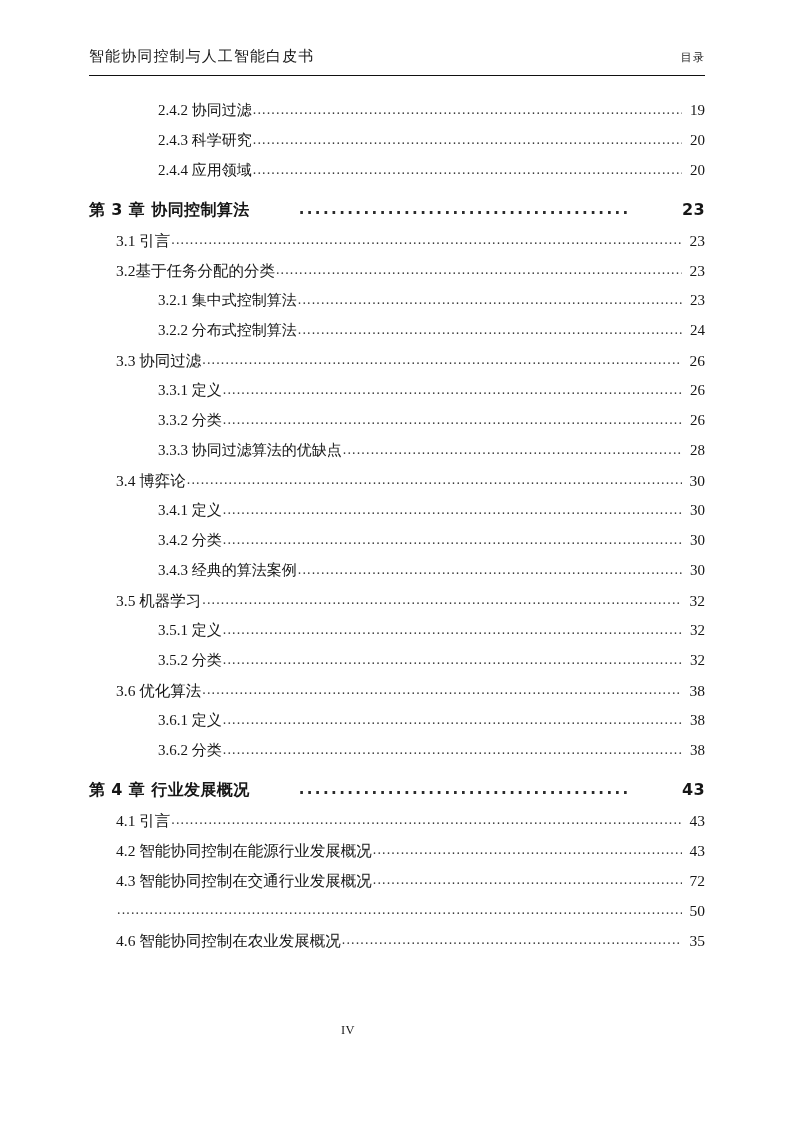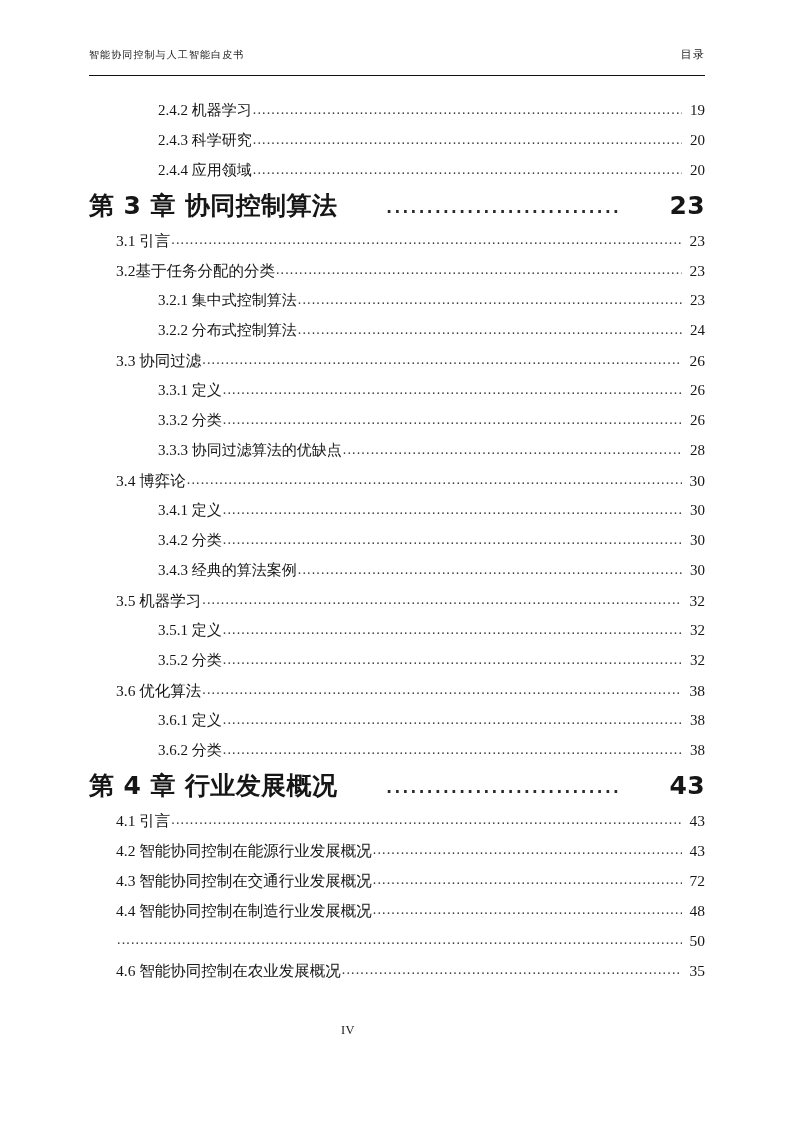--- a/index.html
+++ b/index.html
@@ -26,21 +26,21 @@
     position: absolute;
     left: 89px;
     top: 47px;
     width: 616px;
     display: flex;
     align-items: baseline;
     justify-content: space-between;
   }
   .header-title {
     font-family: "Liberation Serif", "DejaVu Serif", serif;
-    font-size: 10px;
+    font-size: 15px;
     letter-spacing: 1.1px;
     color: #1a1a1a;
     white-space: nowrap;
   }
   .header-section {
     font-family: "Liberation Serif", "DejaVu Serif", serif;
     font-size: 11px;
     letter-spacing: 1.1px;
     color: #1a1a1a;
     white-space: nowrap;
@@ -69,21 +69,21 @@
     box-sizing: border-box;
     line-height: 1;
   }
 
   
   .toc-entry.lvl1 {
     padding-left: 0px;
     height: 40px;
     font-family: "DejaVu Sans", "Liberation Sans", sans-serif;
     font-weight: bold;
-    font-size: 25px;
+    font-size: 16px;
     letter-spacing: 0.4px;
     gap: 48px;
   }
   .toc-entry.lvl2 {
     padding-left: 27px;
     height: 30px;
     font-size: 15.5px;
   }
   .toc-entry.lvl3 {
     padding-left: 69px;
@@ -150,21 +150,21 @@
 <div class="page">
 
   <div class="header">
     <span class="header-title">智能协同控制与人工智能白皮书</span>
     <span class="header-section">目录</span>
   </div>
   <div class="header-rule"></div>
 
   <div class="toc" id="toc-list">
       <div class="toc-entry lvl3">
-        <span class="entry-text">2.4.2 机器学习</span>
+        <span class="entry-text">2.4.2 协同过滤</span>
         <span class="leader"></span>
         <span class="entry-page">19</span>
       </div>
       <div class="toc-entry lvl3">
         <span class="entry-text">2.4.3 科学研究</span>
         <span class="leader"></span>
         <span class="entry-page">20</span>
       </div>
       <div class="toc-entry lvl3">
         <span class="entry-text">2.4.4 应用领域</span>
@@ -278,25 +278,20 @@
       </div>
       <div class="toc-entry lvl2">
         <span class="entry-text">4.2 智能协同控制在能源行业发展概况</span>
         <span class="leader"></span>
         <span class="entry-page">43</span>
       </div>
       <div class="toc-entry lvl2">
         <span class="entry-text">4.3 智能协同控制在交通行业发展概况</span>
         <span class="leader"></span>
         <span class="entry-page">72</span>
-      </div>
-      <div class="toc-entry lvl2">
-        <span class="entry-text">4.4 智能协同控制在制造行业发展概况</span>
-        <span class="leader"></span>
-        <span class="entry-page">48</span>
       </div>
       <div class="toc-entry lvl2">
         <span class="leader"></span>
         <span class="entry-page">50</span>
       </div>
       <div class="toc-entry lvl2">
         <span class="entry-text">4.6 智能协同控制在农业发展概况</span>
         <span class="leader"></span>
         <span class="entry-page">35</span>
       </div>

